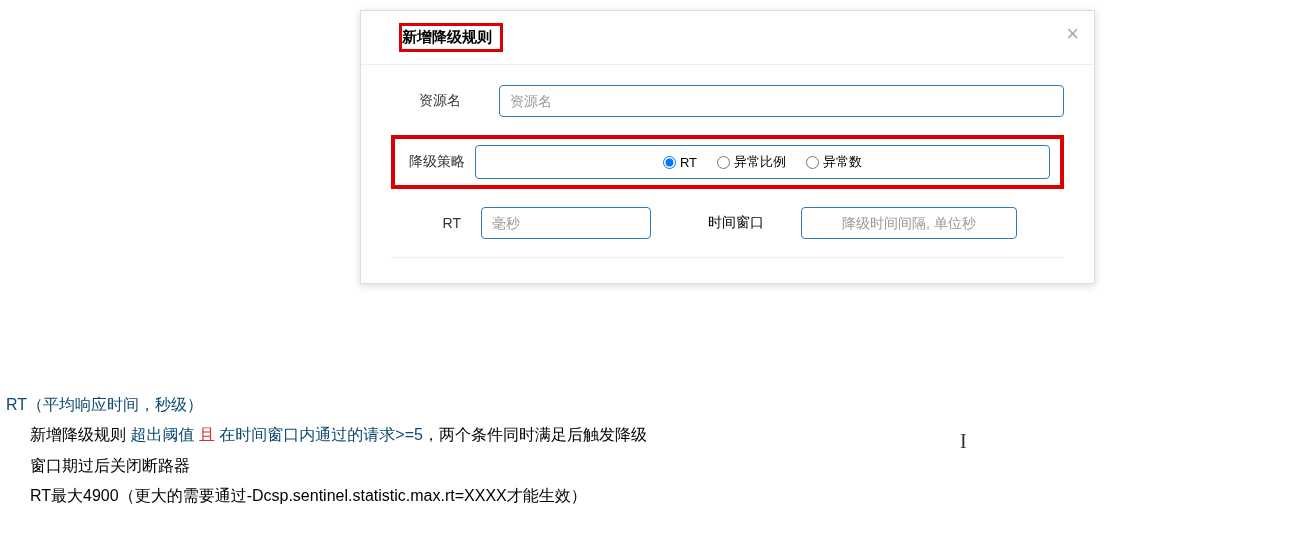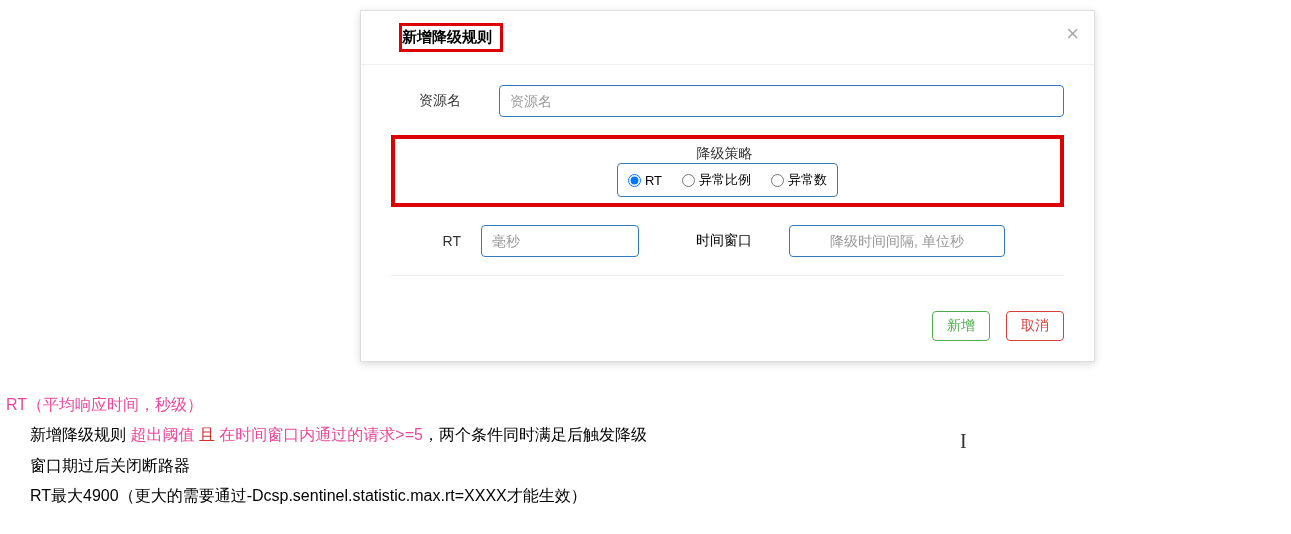--- a/index.html
+++ b/index.html
@@ -67,21 +67,20 @@
       font-size: 14px;
       color: #333;
     }
     .input-field::placeholder { color: #999; }
     .highlight-row {
       border: 4px solid #d00;
       padding: 6px 10px;
       display: flex;
       align-items: center;
       margin-bottom: 18px;
-      flex-direction: column;
     }
     .highlight-row .form-label {
       width: 60px;
       margin-right: 10px;
     }
     .radio-container {
       flex: 1;
       border: 1px solid #337ab7;
       border-radius: 4px;
       padding: 7px 10px;
@@ -96,21 +95,21 @@
       font-size: 13px;
     }
     .double-row {
       display: flex;
       align-items: center;
       margin-bottom: 18px;
       gap: 0;
     }
     .double-row .form-label { width: 70px; margin-right: 20px; }
     .double-row .small-input {
-      width: 158px;
+      width: 170px;
       border: 1px solid #337ab7;
       border-radius: 4px;
       padding: 7px 10px;
       font-size: 14px;
     }
     .double-row .small-input::placeholder { color: #999; }
     .label2 {
       width: 90px;
       text-align: center;
       margin: 0 20px 0 40px;
@@ -140,21 +139,21 @@
       border: 1px solid #d43f3a;
       color: #d43f3a;
     }
     .notes {
       position: absolute;
       left: 6px;
       top: 390px;
       font-size: 16px;
       line-height: 1.9;
     }
-    .notes .blue { color: #ec4899; }
+    .notes .blue { color: #0c4a6e; }
     .notes .red { color: #cc3333; }
     .notes .indent { margin-left: 24px; }
     .cursor-caret {
       position: absolute;
       left: 960px;
       top: 430px;
       font-size: 20px;
       font-family: serif;
       color: #333;
     }
@@ -194,24 +193,20 @@
 
     <div class="double-row">
       <label class="form-label">RT</label>
       <input class="small-input" type="text" placeholder="毫秒" style="">
       <label class="label2">时间窗口</label>
       <input class="small-input" type="text" style="width: 216px; text-align: center;" placeholder="降级时间间隔, 单位秒">
     </div>
 
     <div class="divider"></div>
   </div>
-  <div class="modal-footer">
-    <button class="btn btn-add">新增</button>
-    <button class="btn btn-cancel">取消</button>
-  </div>
 </div>
 
 <div class="notes">
   <div>
     <span class="blue">RT（平均响应时间，秒级）</span>
   </div>
   <div class="indent">
     <span>新增降级规则   </span><span class="blue">超出阈值</span><span class="red"> 且   </span><span class="blue">在时间窗口内通过的请求&gt;=5</span><span>，两个条件同时满足后触发降级</span>
   </div>
   <div class="indent">窗口期过后关闭断路器</div>

